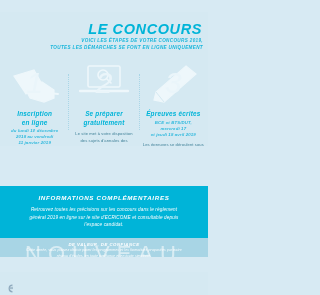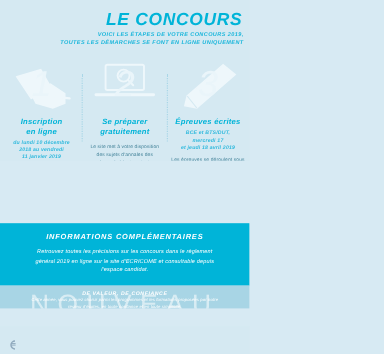--- a/index.html
+++ b/index.html
@@ -10,20 +10,21 @@
     overflow:hidden;
     position:relative;
   }
 
   
   .hero {
     position:relative;
     height:134px;
     background:#d5e9f2;
     overflow:hidden;
+    margin-top:12px;
   }
   .hero-title {
     position:absolute;
     right:6px; top:9px;
     font-size:14.5px;
     font-weight:bold;
     font-style:italic;
     letter-spacing:0.6px;
     color:#00b4d8;
     white-space:nowrap;

